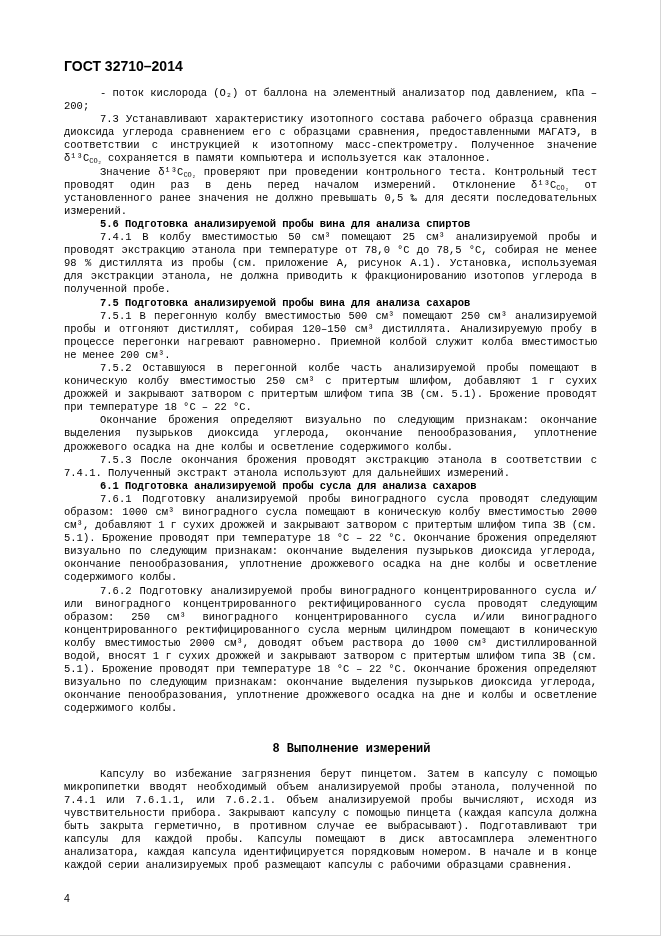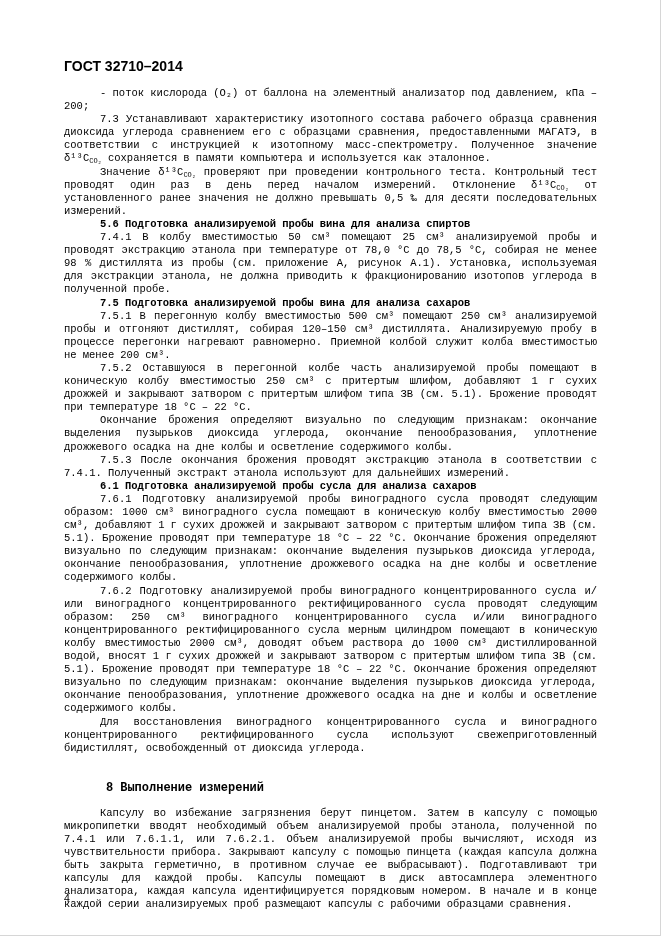--- a/index.html
+++ b/index.html
@@ -30,21 +30,21 @@
     line-height: 13.1px;
     text-align: justify;
     text-indent: 36px;
     word-spacing: -0.2px;
   }
   .para.bold { font-weight: bold; }
   .para.heading {
     font-weight: bold;
     font-size: 12px;
     line-height: 14px;
-    text-align: left;
+    text-align: center;
     text-indent: 42px;
     margin-top: 26px;
     margin-bottom: 12px;
   }
   .para sub {
     font-size: 7px;
     line-height: 0;
     vertical-align: -2px;
   }
   .page-number {
@@ -68,19 +68,18 @@
       <p class="para bold">5.6 Подготовка анализируемой пробы вина для анализа спиртов</p>
       <p class="para body">7.4.1 В колбу вместимостью 50 см³ помещают 25 см³ анализируемой пробы и проводят экстракцию этанола при температуре от 78,0 °С до 78,5 °С, собирая не менее 98 % дистиллята из пробы (см. приложение А, рисунок А.1). Установка, используемая для экстракции этанола, не должна приводить к фракционированию изотопов углерода в полученной пробе.</p>
       <p class="para bold">7.5 Подготовка анализируемой пробы вина для анализа сахаров</p>
       <p class="para body">7.5.1 В перегонную колбу вместимостью 500 см³ помещают 250 см³ анализируемой пробы и отгоняют дистиллят, собирая 120–150 см³ дистиллята. Анализируемую пробу в процессе перегонки нагревают равномерно. Приемной колбой служит колба вместимостью не менее 200 см³.</p>
       <p class="para body">7.5.2 Оставшуюся в перегонной колбе часть анализируемой пробы помещают в коническую колбу вместимостью 250 см³ с притертым шлифом, добавляют 1 г сухих дрожжей и закрывают затвором с притертым шлифом типа ЗВ (см. 5.1). Брожение проводят при температуре 18 °С – 22 °С.</p>
       <p class="para body">Окончание брожения определяют визуально по следующим признакам: окончание выделения пузырьков диоксида углерода, окончание пенообразования, уплотнение дрожжевого осадка на дне колбы и осветление содержимого колбы.</p>
       <p class="para body">7.5.3 После окончания брожения проводят экстракцию этанола в соответствии с 7.4.1. Полученный экстракт этанола используют для дальнейших измерений.</p>
       <p class="para bold">6.1 Подготовка анализируемой пробы сусла для анализа сахаров</p>
       <p class="para body">7.6.1 Подготовку анализируемой пробы виноградного сусла проводят следующим образом: 1000 см³ виноградного сусла помещают в коническую колбу вместимостью 2000 см³, добавляют 1 г сухих дрожжей и закрывают затвором с притертым шлифом типа ЗВ (см. 5.1). Брожение проводят при температуре 18 °С – 22 °С. Окончание брожения определяют визуально по следующим признакам: окончание выделения пузырьков диоксида углерода, окончание пенообразования, уплотнение дрожжевого осадка на дне колбы и осветление содержимого колбы.</p>
       <p class="para body">7.6.2 Подготовку анализируемой пробы виноградного концентрированного сусла и/или виноградного концентрированного ректифицированного сусла проводят следующим образом: 250 см³ виноградного концентрированного сусла и/или виноградного концентрированного ректифицированного сусла мерным цилиндром помещают в коническую колбу вместимостью 2000 см³, доводят объем раствора до 1000 см³ дистиллированной водой, вносят 1 г сухих дрожжей и закрывают затвором с притертым шлифом типа ЗВ (см. 5.1). Брожение проводят при температуре 18 °С – 22 °С. Окончание брожения определяют визуально по следующим признакам: окончание выделения пузырьков диоксида углерода, окончание пенообразования, уплотнение дрожжевого осадка на дне и колбы и осветление содержимого колбы.</p>
-      <p class="para body">Для восстановления виноградного концентрированного сусла и виноградного концентрированного ректифицированного сусла используют свежеприготовленный бидистиллят, освобожденный от диоксида углерода.</p>
       <p class="para heading">8 Выполнение измерений</p>
       <p class="para body">Капсулу во избежание загрязнения берут пинцетом. Затем в капсулу с помощью микропипетки вводят необходимый объем анализируемой пробы этанола, полученной по 7.4.1 или 7.6.1.1, или 7.6.2.1. Объем анализируемой пробы вычисляют, исходя из чувствительности прибора. Закрывают капсулу с помощью пинцета (каждая капсула должна быть закрыта герметично, в противном случае ее выбрасывают). Подготавливают три капсулы для каждой пробы. Капсулы помещают в диск автосамплера элементного анализатора, каждая капсула идентифицируется порядковым номером. В начале и в конце каждой серии анализируемых проб размещают капсулы с рабочими образцами сравнения.</p>
     </div>
 
   <div class="page-number">4</div>
 </div>
 
 </body></html>

